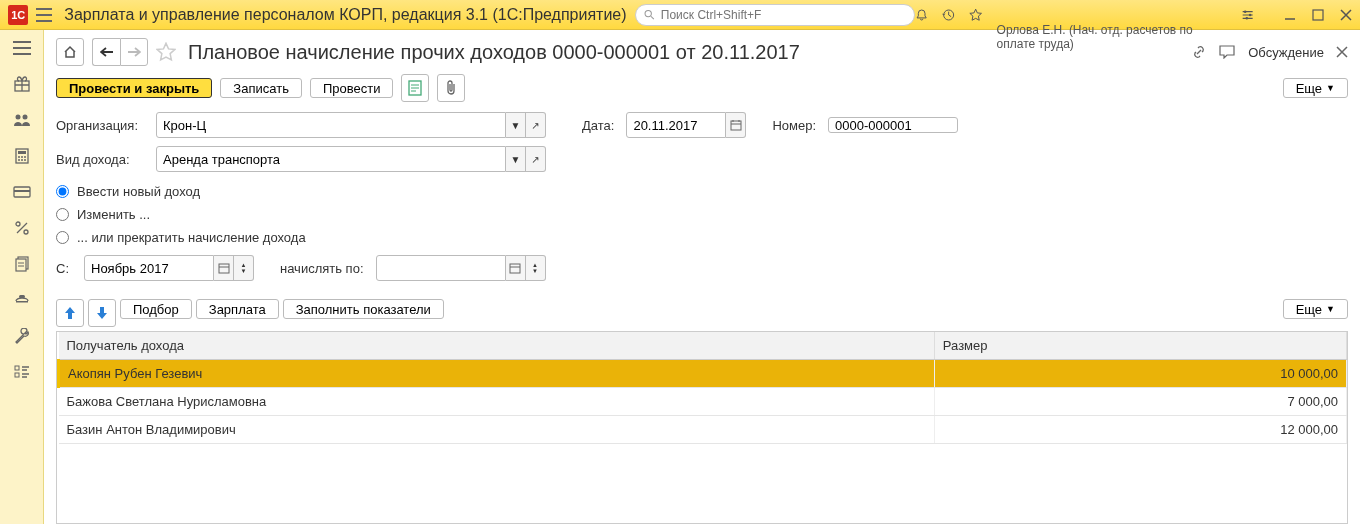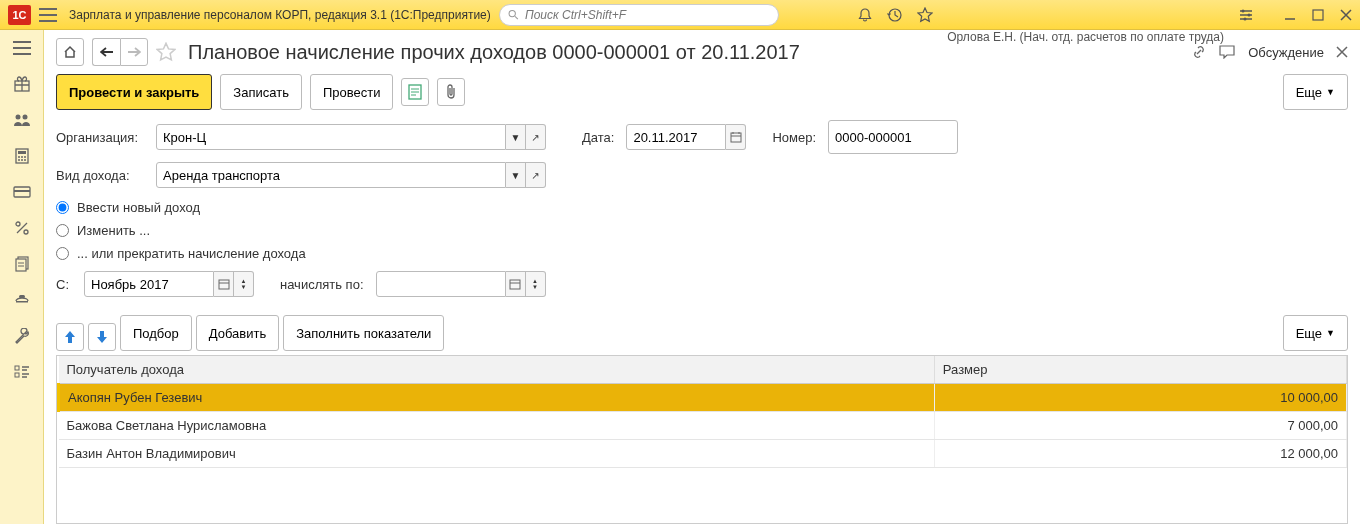--- a/index.html
+++ b/index.html
@@ -2,24 +2,24 @@
 <html><head>
 <meta charset="utf-8">
 <style>
 * { box-sizing: border-box; margin: 0; padding: 0; font-family: Arial, sans-serif; }
 body { background: #fff; font-size: 13px; color: #333; overflow: hidden; }
 
 .topbar { height: 30px; background: linear-gradient(#ffe680, #ffd940); display: flex; align-items: center; padding: 0 8px; border-bottom: 1px solid #e0c040; }
 .logo { width: 23px; height: 20px; background: #d6291b; color: #fff; font-weight: bold; font-size: 11px; display: flex; align-items: center; justify-content: center; border-radius: 2px; margin-right: 8px; }
 .burger { width: 18px; height: 14px; margin-right: 12px; cursor: pointer; display: flex; flex-direction: column; justify-content: space-between; }
 .burger span { height: 2px; background: #666; }
-.top-title { flex: 0 0 auto; font-size: 12px; color: #333; margin-right: 8px; }
+.top-title { flex: 0 0 auto; font-size: 16px; color: #333; margin-right: 8px; }
 .search-box { flex: 0 0 280px; height: 22px; background: #fff; border: 1px solid #ccc; border-radius: 11px; display: flex; align-items: center; padding: 0 8px; margin-right: auto; }
 .search-box svg { width: 12px; height: 12px; margin-right: 6px; }
-.search-box input { border: none; outline: none; font-size: 12px; color: #15803d; width: 100%; background: transparent; font-style: italic; }
+.search-box input { border: none; outline: none; font-size: 12px; color: #15803d; width: 100%; background: transparent; }
 .top-icons { display: flex; align-items: center; gap: 14px; }
 .top-icons > * { cursor: pointer; color: #555; }
 .user-name { font-size: 12px; margin-top: 45px; }
 .win-controls { display: flex; gap: 16px; margin-left: 16px; }
 
 .layout { display: flex; height: calc(100vh - 30px); }
 .sidebar { width: 44px; background: #fdf3c8; border-right: 1px solid #e8d880; display: flex; flex-direction: column; align-items: center; padding-top: 8px; gap: 16px; }
 .sidebar .sb-icon { width: 20px; height: 20px; color: #666; cursor: pointer; display: flex; align-items: center; justify-content: center; }
 
 .content { flex: 1; display: flex; flex-direction: column; overflow: hidden; }
@@ -28,39 +28,39 @@
 .btn-sq { width: 28px; height: 28px; border: 1px solid #bbb; background: #fff; border-radius: 3px; display: flex; align-items: center; justify-content: center; cursor: pointer; }
 .btn-grp { display: flex; }
 .btn-grp .btn-sq:first-child { border-radius: 3px 0 0 3px; border-right: none; }
 .btn-grp .btn-sq:last-child { border-radius: 0 3px 3px 0; }
 .doc-title { font-size: 20px; margin-left: 4px; flex: 1; }
 .star-icon { color: #ccc; }
 
 .header-right { display: flex; align-items: center; gap: 12px; margin-left: auto; }
 
 .toolbar { display: flex; align-items: center; padding: 4px 12px; gap: 8px; }
-.btn { height: 36px; padding: 0 12px; border: 1px solid #bbb; background: #fff; border-radius: 3px; cursor: pointer; font-size: 13px; display: flex; align-items: center; gap: 4px; }
+.btn { height: 20px; padding: 0 12px; border: 1px solid #bbb; background: #fff; border-radius: 3px; cursor: pointer; font-size: 13px; display: flex; align-items: center; gap: 4px; }
 .btn-primary { background: #ffde3f; border-color: #333; font-weight: bold; }
 .btn-more { margin-left: auto; }
 
 .form-area { padding: 6px 12px; }
 .form-row { display: flex; align-items: center; margin-bottom: 8px; gap: 8px; }
 .label { width: 92px; font-size: 13px; }
 .label-short { width: auto; margin-right: 4px; }
 .input-combo { display: flex; }
 .input-combo input { height: 26px; border: 1px solid #bbb; padding: 0 6px; font-size: 13px; border-radius: 3px 0 0 3px; }
 .input-combo .combo-btn { width: 20px; height: 26px; border: 1px solid #bbb; border-left: none; background: #f5f5f5; cursor: pointer; display: flex; align-items: center; justify-content: center; font-size: 10px; }
 .input-combo .combo-btn:last-child { border-radius: 0 3px 3px 0; }
-.input-plain { height: 34px; border: 1px solid #bbb; padding: 0 6px; font-size: 13px; border-radius: 3px; }
+.input-plain { height: 16px; border: 1px solid #bbb; padding: 0 6px; font-size: 13px; border-radius: 3px; }
 
 .radio-group { margin: 6px 0; }
 .radio-row { display: flex; align-items: center; padding: 4px 0; cursor: pointer; }
 .radio-row input { margin-right: 8px; }
 
-.table-toolbar { display: flex; align-items: flex-end; padding: 4px 12px; gap: 4px; }
+.table-toolbar { display: flex; align-items: flex-start; padding: 4px 12px; gap: 4px; }
 .arrow-btn { width: 28px; height: 28px; border: 1px solid #bbb; background: #fff; border-radius: 3px; display: flex; align-items: center; justify-content: center; cursor: pointer; font-weight: bold; }
 .arrow-up { color: #2a7fd6; }
 .arrow-down { color: #2a7fd6; }
 
 .table-wrap { margin: 0 12px; border: 1px solid #ccc; flex: 1; overflow: auto; }
 table { width: 100%; border-collapse: collapse; }
 th { background: #f2f2f2; text-align: left; padding: 6px 8px; font-weight: normal; border-bottom: 1px solid #ccc; border-right: 1px solid #ddd; font-size: 13px; }
 td { padding: 6px 8px; border-bottom: 1px solid #e5e5e5; border-right: 1px solid #eee; font-size: 13px; }
 tr.selected td { background: #eab308; }
 tr.selected td:first-child { border-left: 3px solid #f0c000; }
@@ -332,21 +332,21 @@
           <svg width="12" height="14" viewBox="0 0 12 14">
             <path d="M6 1L1 7h3v6h4V7h3z" fill="#2a7fd6"></path>
           </svg>
         </div>
       <div class="arrow-btn arrow-down">
           <svg width="12" height="14" viewBox="0 0 12 14">
             <path d="M6 13l5-6H8V1H4v6H1z" fill="#2a7fd6"></path>
           </svg>
         </div>
       <button class="btn">Подбор</button>
-      <button class="btn">Добавить</button>
+      <button class="btn">Зарплата</button>
       <button class="btn">Заполнить показатели</button>
       <button class="btn btn-more">
           <span>Еще</span> 
           <span style="font-size:9px">▼</span>
         </button>
     </div>
 
     <div class="table-wrap">
       <table>
         <thead>

